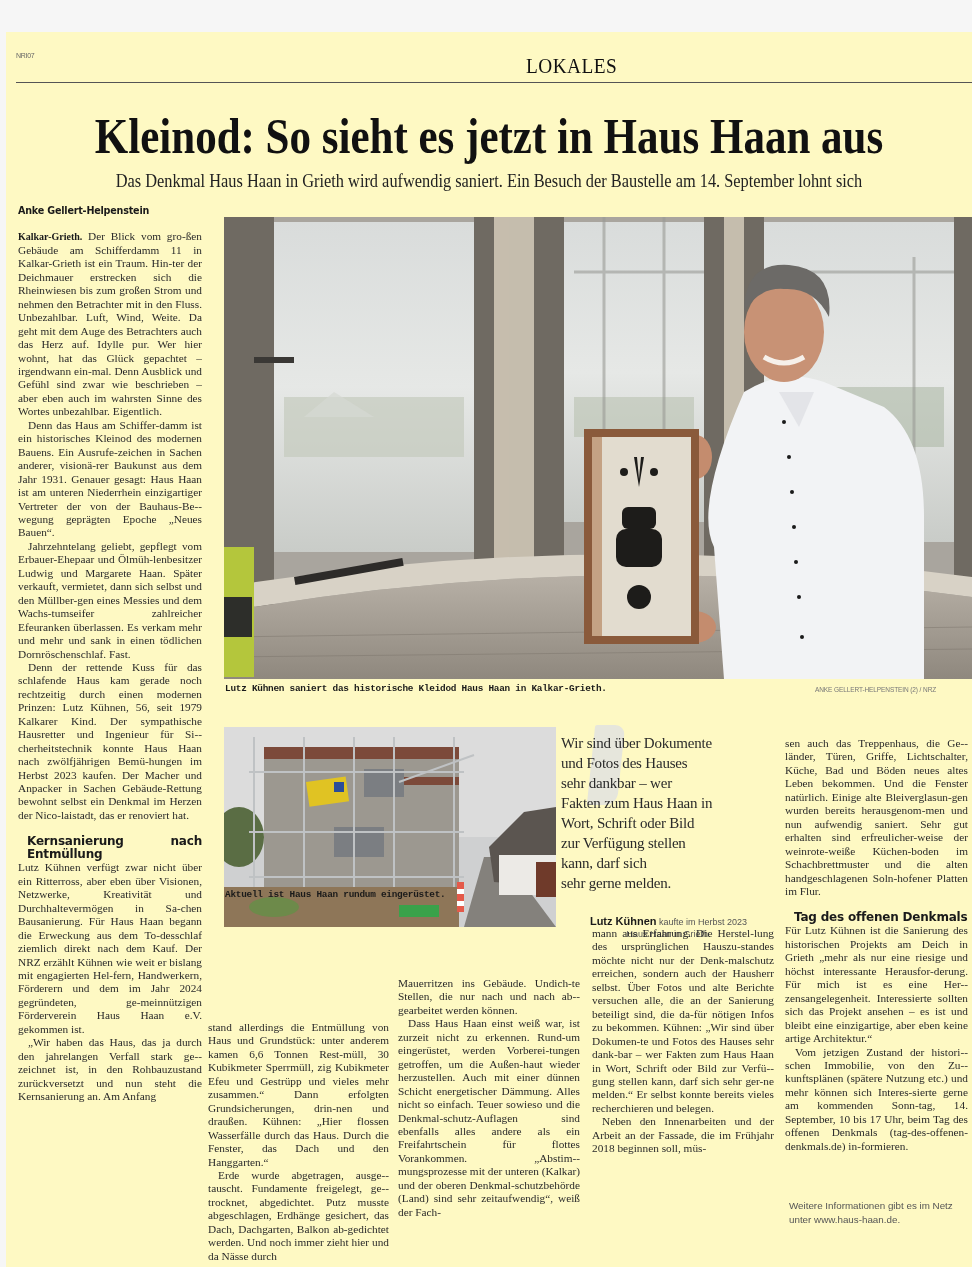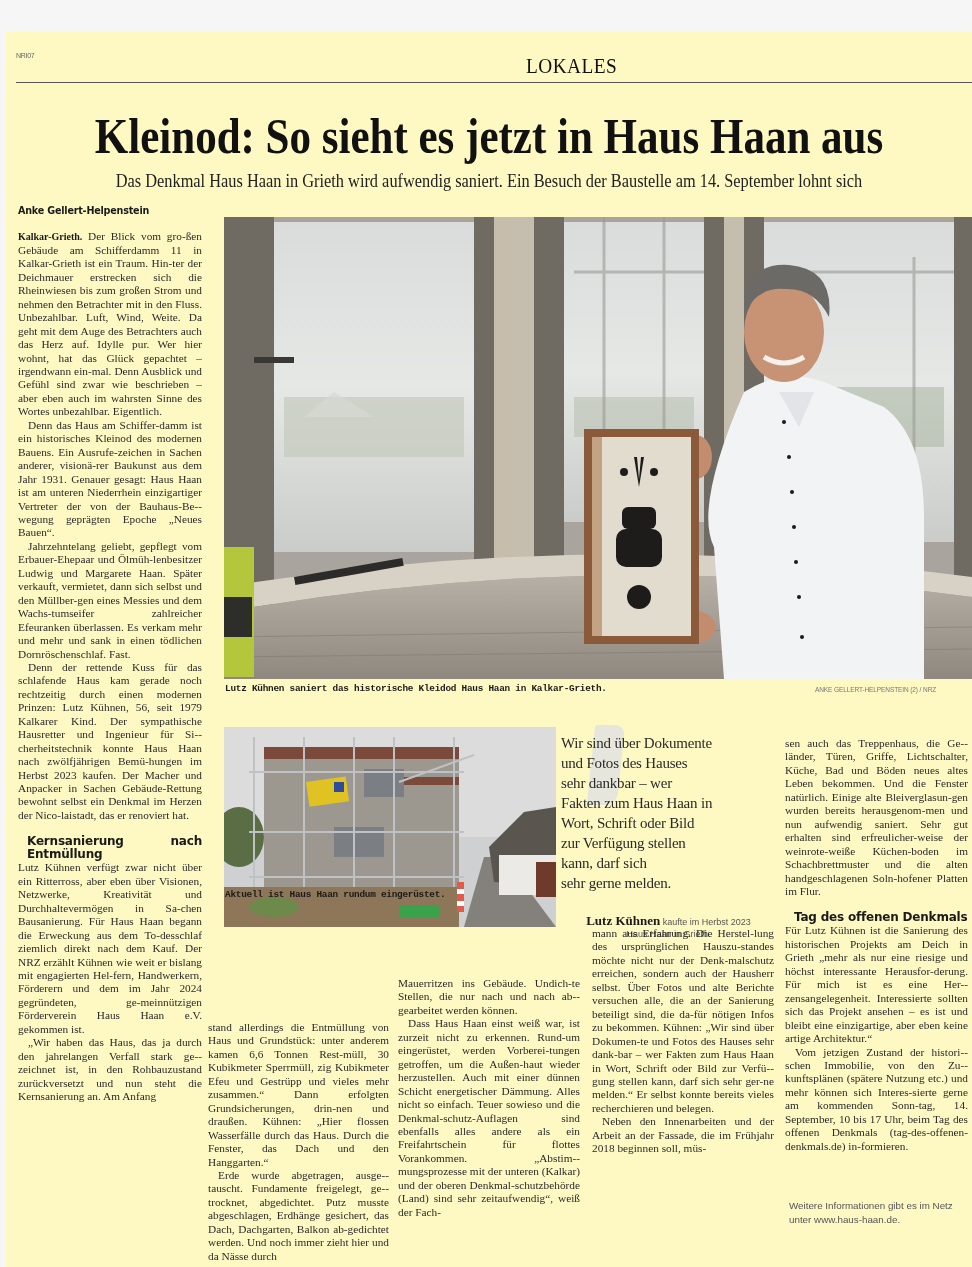--- a/index.html
+++ b/index.html
@@ -38,21 +38,21 @@
     .quote-box { position:absolute; left:555px; top:693px; width:215px; height:230px; }
     .quote-mark { position:absolute; left:30px; top:0px; width:30px; height:80px; background:#e6e6dc; transform:skewX(-6deg); border-radius:2px 10px 12px 2px; }
     .quote-text {
       position:absolute; left:0; width:215px; top:8px; text-align:left;
       font-family:Liberation Serif, serif; font-size:15px; line-height:20px; color:#2a2a2a; letter-spacing:-0.2px;
     }
     .quote-attr {
       position:absolute; left:0; width:215px; top:190px; text-align:center;
       font-family:"Liberation Sans", sans-serif; font-size:9px; line-height:12px; color:#555;
     }
-    .quote-attr b { color:#1a1a1a; font-family:Liberation Serif, serif; font-size:13px; }
+    .quote-attr b { color:#1a1a1a; font-family:Liberation Sans, sans-serif; font-size:11px; }
     .info-foot { position:absolute; left:783px; top:1167px; width:185px; font-family:"Liberation Sans", sans-serif; font-size:9.8px; line-height:14px; color:#555; }
   </style>
 </head>
 <body>
 
 <div class="page">
 
   <div class="folio">NRI07</div>
   <div class="ressort">LOKALES</div>
   <div class="rule-top"></div>

